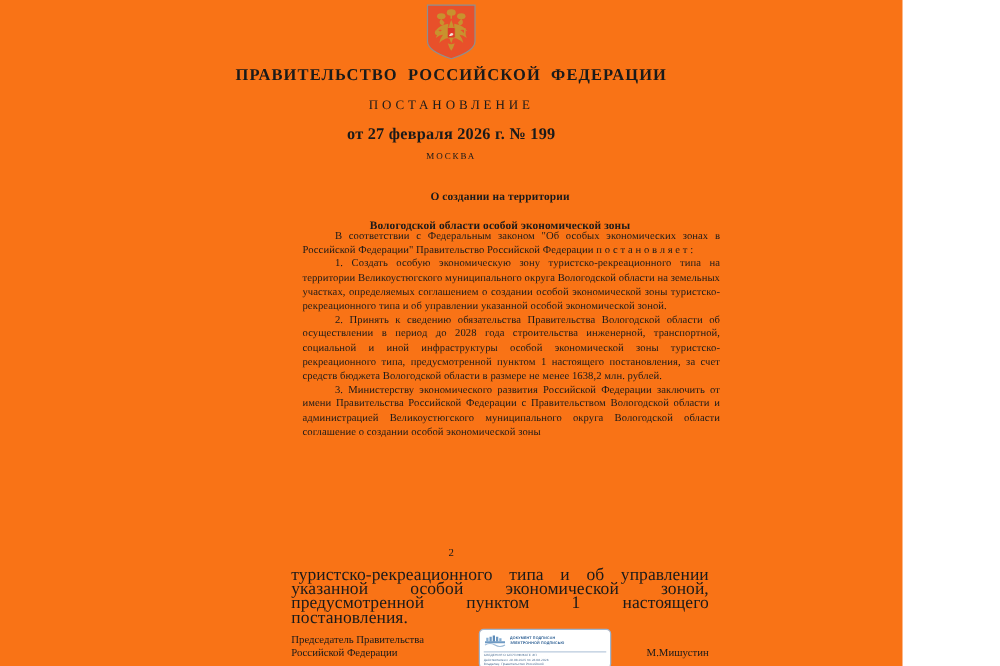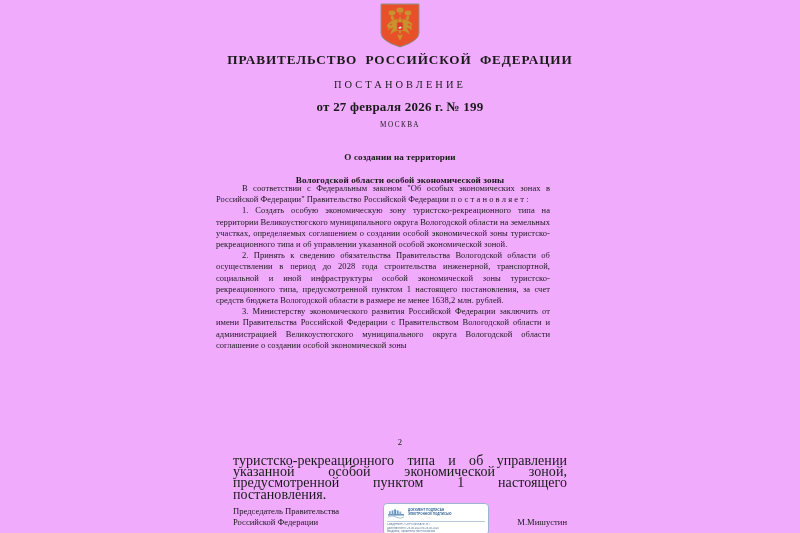--- a/index.html
+++ b/index.html
@@ -12,23 +12,23 @@
     height: 533px;
     overflow: hidden;
     font-family: "Liberation Serif", "DejaVu Serif", serif;
     color: #1a1a1a;
     position: relative;
   }
 
   .page {
     position: absolute;
     left: 0; top: 0;
-    width: 800px;
+    width: 722px;
     height: 533px;
-    background: #f0abfc;
+    background: #f97316;
   }
 
   
   .emblem-wrap {
     position: absolute;
     left: 0; right: 0;
     top: 3px;
     display: flex;
     justify-content: center;
   }
@@ -84,21 +84,21 @@
     font-size: 9.1px;
     font-weight: bold;
     line-height: 11.3px;
     letter-spacing: 0.1px;
   }
   .subject div { white-space: nowrap; margin-top: 12px; }
 
   
   .body-block {
     position: absolute;
-    left: 216px;
+    left: 242px;
     width: 334px;
     top: 183px;
     font-size: 8.5px;
     line-height: 11.2px;
     text-align: justify;
     text-justify: inter-word;
     letter-spacing: 0.05px;
     font-family: Liberation Serif, serif;
   }
   .body-block p {

